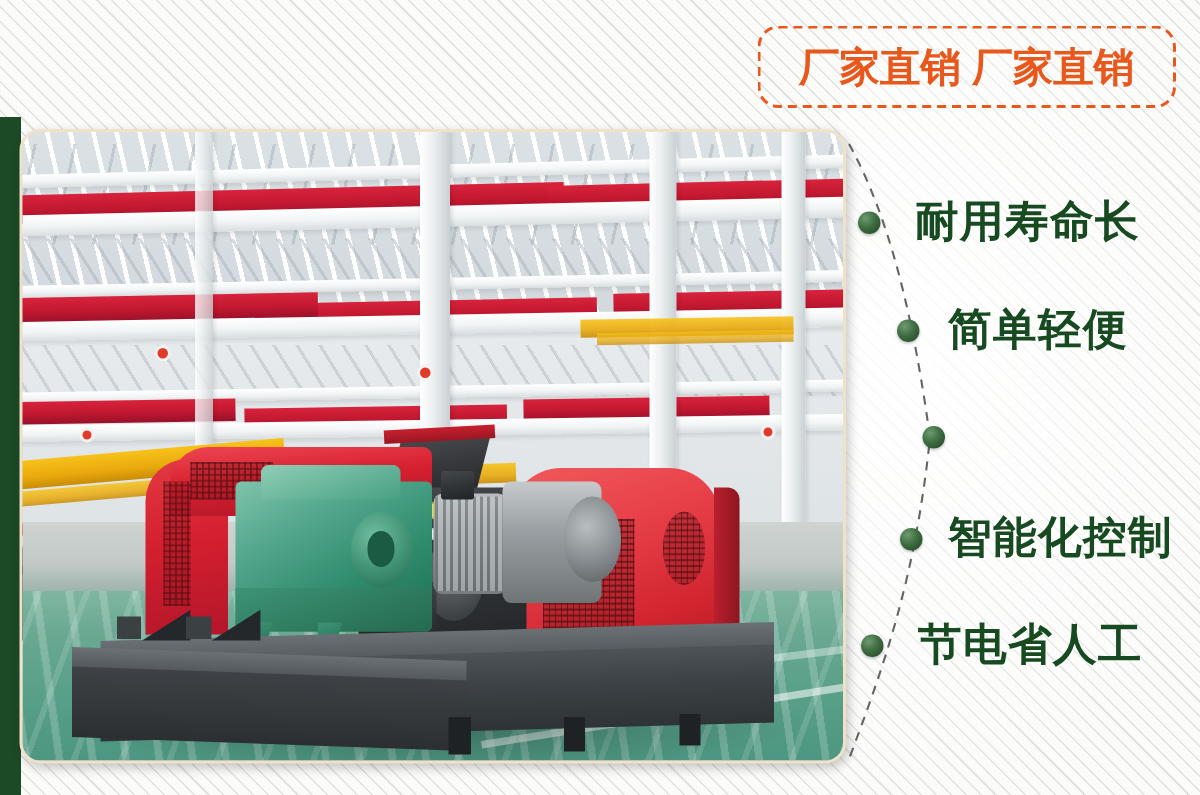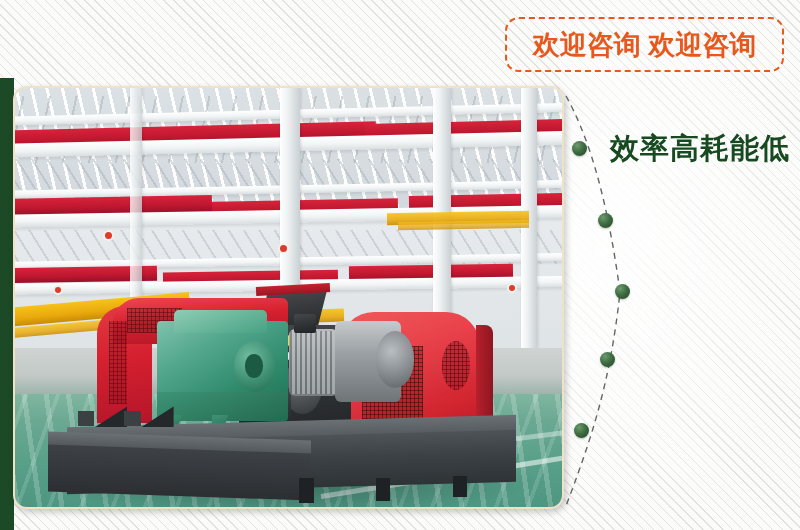--- a/index.html
+++ b/index.html
@@ -288,21 +288,21 @@
 
 <div id="stage">
 
   <div class="hatch-bg"></div>
   <div class="hatch-wash"></div>
 
   <div class="rail-bottom"></div>
 
 
   <div class="promo">
-    <span class="promo-text">欢迎咨询  欢迎咨询</span>
+    <span class="promo-text">厂家直销  厂家直销</span>
   </div>
 
   <div class="photo">
     <div class="photo-inner">
 
       <div class="hall"></div>
       <div class="ceil"></div>
       <div class="ceil2"></div>
 
       <div class="band" style="top:7%; height:2.2%; transform:rotate(-1.4deg);"></div>
@@ -420,15 +420,18 @@
   <svg class="bullet-svg" viewBox="0 0 90 410">
     <path d="M 6 0 C 26 36, 46 92, 60 196 C 50 290, 30 346, 6 410" fill="none" stroke="#4a4a4a" stroke-width="1.4" stroke-dasharray="6 5" opacity="0.85"></path>
   </svg>
 
   <div class="bullet-dot" style="left:572px; top:141px;"></div>
   <div class="bullet-dot" style="left:598px; top:213px;"></div>
   <div class="bullet-dot" style="left:615px; top:284px;"></div>
   <div class="bullet-dot" style="left:600px; top:352px;"></div>
   <div class="bullet-dot" style="left:574px; top:423px;"></div>
 
-  <div class="feature-text" style="left:610px; top:131px;">效率高耗能低</div>
+  <div class="feature-text" style="left:610px; top:131px;">耐用寿命长</div>
+  <div class="feature-text" style="left:632px; top:203px;">简单轻便</div>
+  <div class="feature-text" style="left:632px; top:342px;">智能化控制</div>
+  <div class="feature-text" style="left:612px; top:413px;">节电省人工</div>
 
 </div>
 
 </body></html>

